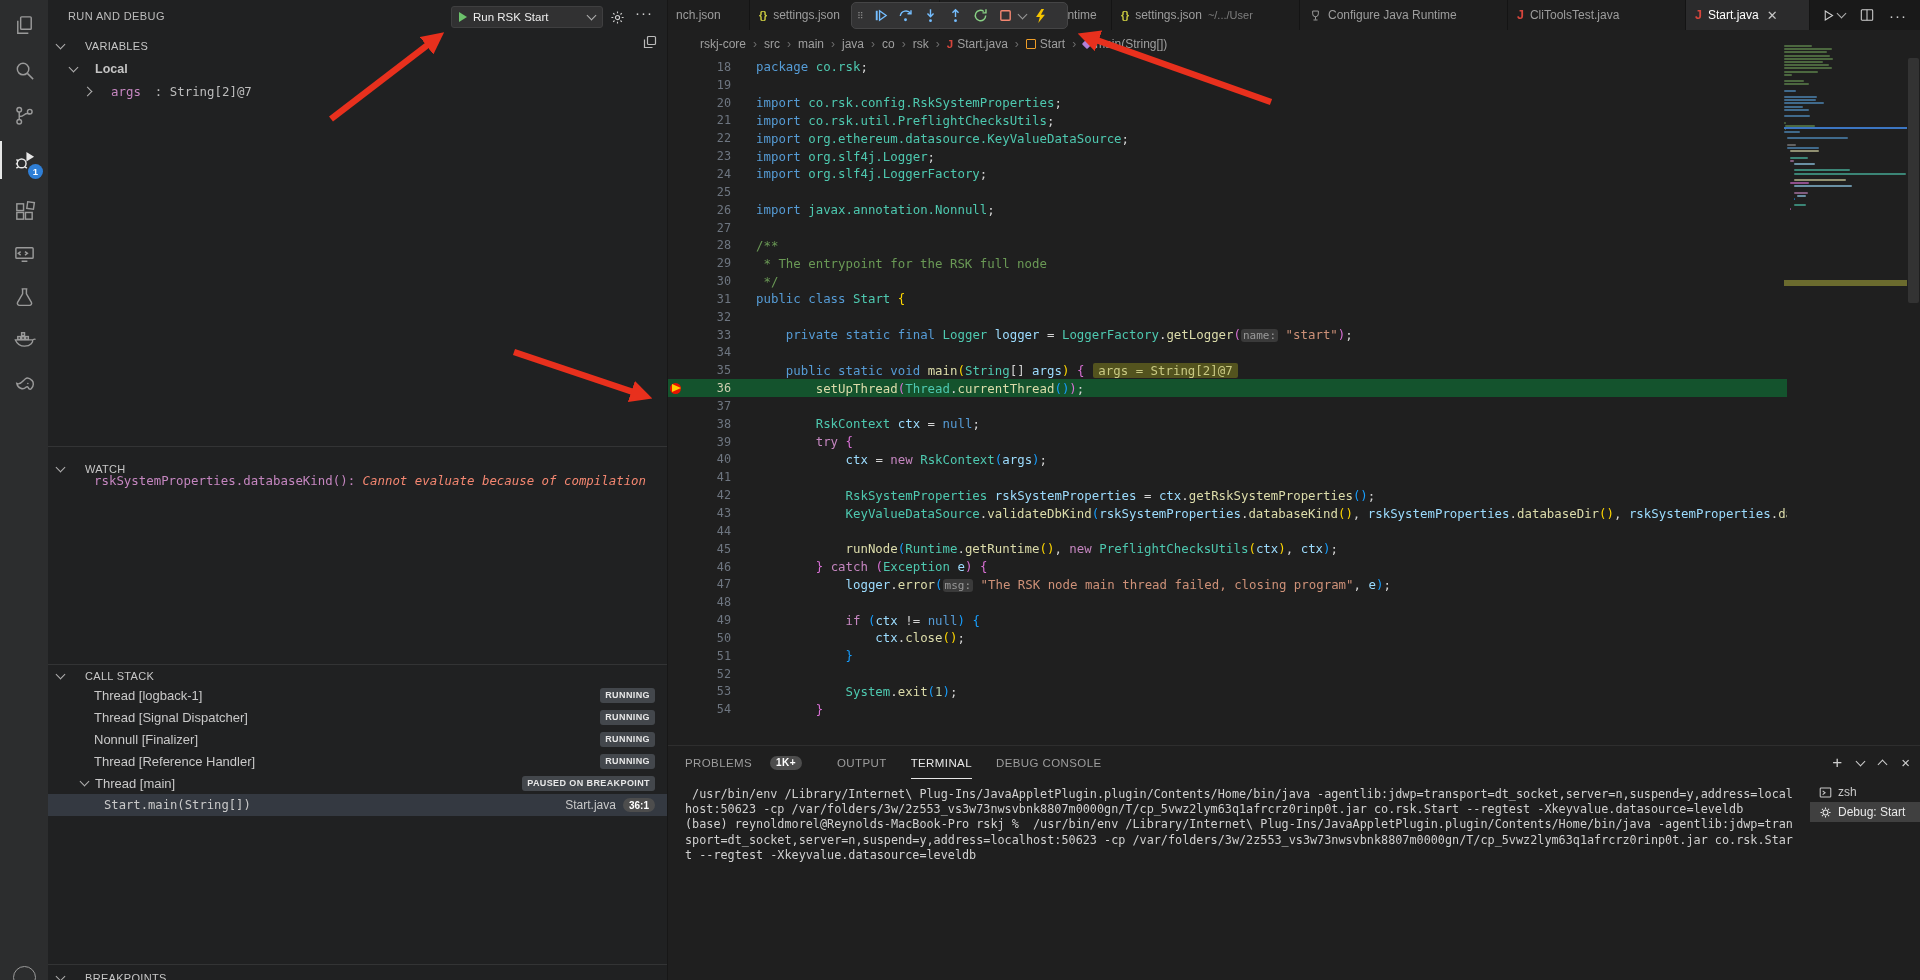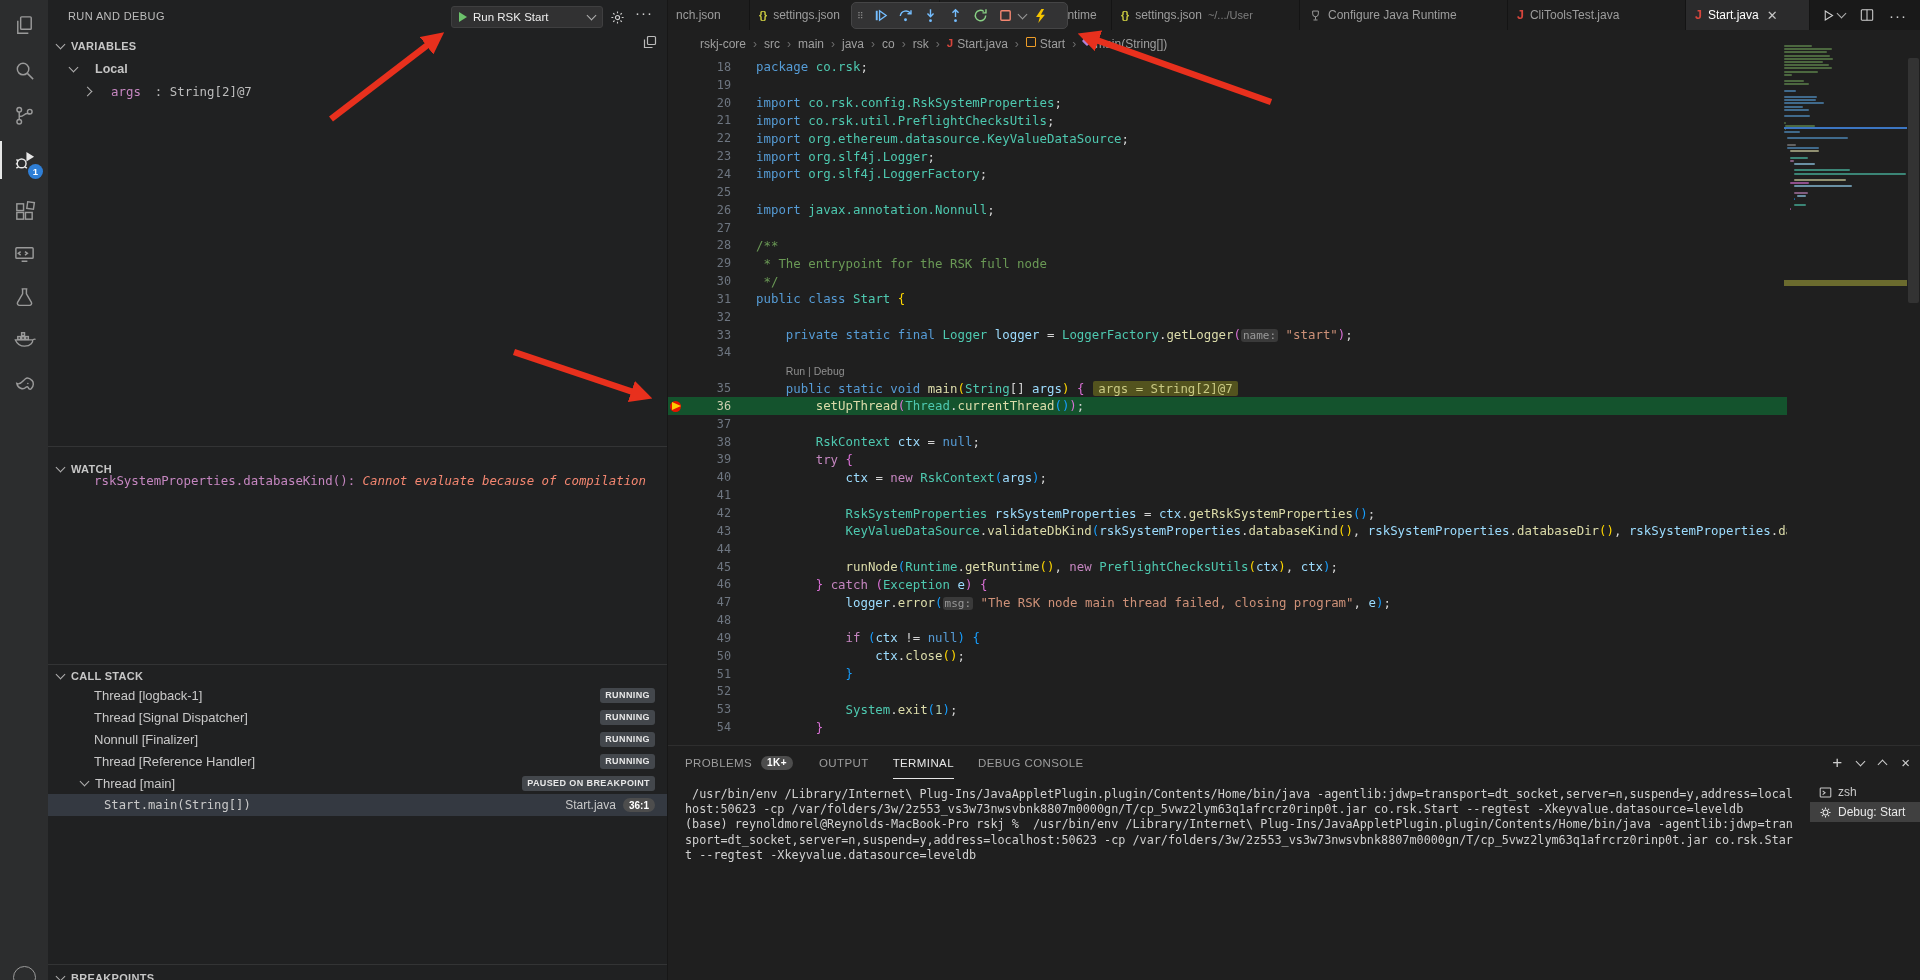--- a/index.html
+++ b/index.html
@@ -21,22 +21,22 @@
   .run-dd{position:absolute;left:403px;top:6px;width:152px;height:22px;background:#313132;border:1px solid #3f3f40;border-radius:3px;
           display:flex;align-items:center;gap:6px;padding:0 7px;box-sizing:border-box;cursor:pointer}
   .run-dd .lbl{font-size:11.5px;color:#eee;flex:1;white-space:nowrap}
   .play-tri{width:0;height:0;border-left:8px solid #6cc26c;border-top:5px solid transparent;border-bottom:5px solid transparent}
   .chev{display:inline-block;width:6px;height:6px;border-right:1.4px solid #b0b0b0;border-bottom:1.4px solid #b0b0b0;transform:rotate(45deg);margin-top:-3px}
   .chev.r{transform:rotate(-45deg);margin:0 2px 0 0}
   .chev.u{transform:rotate(-135deg);margin-top:3px}
   .sb-gear{position:absolute;left:562px;top:10px;color:#cfcfcf;cursor:pointer}
   .sb-dots{position:absolute;left:587px;top:4px;color:#cfcfcf;font-size:15px;letter-spacing:1px;cursor:pointer}
   .sb-squares{position:absolute;left:594px;top:34px;color:#bbb;cursor:pointer}
-  .sec-h{position:absolute;left:0;width:100%;height:20px;display:flex;align-items:center;gap:7px;padding-left:9px;box-sizing:border-box;
-         font-size:11px;font-weight:700;color:#c7c7c7;letter-spacing:.3px;cursor:pointer}
+  .sec-h{position:absolute;left:0;width:100%;height:20px;display:flex;align-items:center;gap:21px;padding-left:9px;box-sizing:border-box;
+         font-size:11px;font-weight:400;color:#c7c7c7;letter-spacing:.3px;cursor:pointer}
   .divider{position:absolute;left:0;width:100%;height:1px;background:#333435}
   .mono{font-family:"DejaVu Sans Mono",monospace}
   .row-item{position:absolute;display:flex;align-items:center;gap:18px;height:20px;font-size:12.4px;color:#c3c3c3;cursor:pointer}
   .vio{color:#c586c0}
   .err{color:#f48771;font-style:italic}
   .cs-row{position:absolute;left:0;width:619px;height:22px;display:flex;align-items:center;padding:0 12px 0 46px;box-sizing:border-box;
           font-size:13px;color:#c9c9c9;cursor:pointer}
   .cs-row .nm{flex:1;white-space:nowrap;overflow:hidden}
   .badge{background:#43474c;color:#e8e8e8;font-size:9px;font-weight:700;letter-spacing:.4px;padding:2.5px 5px;border-radius:3px;white-space:nowrap}
   .cs-row.frame{padding-left:56px;background:#343941;font-size:12.4px}
@@ -51,21 +51,21 @@
   .ic-json{color:#cbcb41;font-weight:700;font-size:10.5px}
   .ic-java{color:#d6453c;font-weight:700;font-size:12.5px}
   .tab .close{color:#c5c5c5;font-size:13px;margin-left:2px}
   .tab-actions{position:absolute;left:1155px;top:0;height:30px;display:flex;align-items:center;gap:15px;color:#cfcfcf}
   .dbgbar{position:absolute;left:184px;top:2px;width:217px;height:27px;background:#333334;border:1px solid #454546;border-radius:5px;
           display:flex;align-items:center;gap:3px;padding:0 5px;box-sizing:border-box;z-index:6}
   .dbtn{width:22px;height:22px;display:flex;align-items:center;justify-content:center;cursor:pointer;border-radius:3px}
   .crumbs{position:absolute;top:30px;left:0;right:140px;height:28px;display:flex;align-items:center;font-size:12px;color:#9f9f9f;
           padding-left:33px;gap:7px;white-space:nowrap}
   .crumbs .sep{color:#6c6c6c}
-  .crumb{display:flex;gap:4px;cursor:pointer}
+  .crumb{display:flex;align-items:center;gap:4px;cursor:pointer}
   .ic-class{width:8px;height:8px;border:1.6px solid #ee9d28;border-radius:1px}
   .ic-method{width:8px;height:8px;background:#b180d7;transform:rotate(45deg) scale(.9);border-radius:1px}
   .code{position:absolute;top:58px;left:0;width:1120px;height:687px;overflow:hidden;font-family:"DejaVu Sans Mono",monospace;font-size:12.4px}
   .crow{height:17.85px;display:flex;align-items:center;white-space:pre;cursor:text}
   .crow .bp{width:20px;flex:0 0 20px;position:relative;height:100%}
   .crow .ln{width:44px;flex:0 0 44px;text-align:right;color:#6e7681;font-size:11.8px;cursor:pointer}
   .crow .ct{padding-left:25px}
   .crow.cur{background:#14532d}
   .crow.cur .ln{color:#cdcdb0}
   .tok.k{color:#569cd6}.tok.c{color:#c586c0}.tok.t{color:#4ec9b0}.tok.f{color:#dcdcaa}.tok.v{color:#9cdcfe}
@@ -404,21 +404,20 @@
       <div class="crow"><div class="bp"></div><div class="ln">25</div><div class="ct"></div></div>
       <div class="crow"><div class="bp"></div><div class="ln">26</div><div class="ct"><span class="tok k">import</span><span class="tok p"> </span><span class="tok t">javax.annotation.Nonnull</span><span class="tok p">;</span></div></div>
       <div class="crow"><div class="bp"></div><div class="ln">27</div><div class="ct"></div></div>
       <div class="crow"><div class="bp"></div><div class="ln">28</div><div class="ct"><span class="tok m">/**</span></div></div>
       <div class="crow"><div class="bp"></div><div class="ln">29</div><div class="ct"><span class="tok m"> * The entrypoint for the RSK full node</span></div></div>
       <div class="crow"><div class="bp"></div><div class="ln">30</div><div class="ct"><span class="tok m"> */</span></div></div>
       <div class="crow"><div class="bp"></div><div class="ln">31</div><div class="ct"><span class="tok k">public</span><span class="tok p"> </span><span class="tok k">class</span><span class="tok p"> </span><span class="tok t">Start</span><span class="tok p"> </span><span class="tok b1">{</span></div></div>
       <div class="crow"><div class="bp"></div><div class="ln">32</div><div class="ct"></div></div>
       <div class="crow"><div class="bp"></div><div class="ln">33</div><div class="ct"><span class="tok p">    </span><span class="tok k">private</span><span class="tok p"> </span><span class="tok k">static</span><span class="tok p"> </span><span class="tok k">final</span><span class="tok p"> </span><span class="tok t">Logger</span><span class="tok p"> </span><span class="tok v">logger</span><span class="tok p"> = </span><span class="tok t">LoggerFactory</span><span class="tok p">.</span><span class="tok f">getLogger</span><span class="tok b2">(</span><span class="tok h">name:</span><span class="tok p"> </span><span class="tok s">"start"</span><span class="tok b2">)</span><span class="tok p">;</span></div></div>
       <div class="crow"><div class="bp"></div><div class="ln">34</div><div class="ct"></div></div>
-      <div class="crow"><div class="bp"></div><div class="ln"></div><div class="ct"><span class="tok p">    </span><span class="tok cl">Run | Debug</span></div></div>
       <div class="crow"><div class="bp"></div><div class="ln">35</div><div class="ct"><span class="tok p">    </span><span class="tok k">public</span><span class="tok p"> </span><span class="tok k">static</span><span class="tok p"> </span><span class="tok k">void</span><span class="tok p"> </span><span class="tok f">main</span><span class="tok b1">(</span><span class="tok t">String</span><span class="tok p">[] </span><span class="tok v">args</span><span class="tok b1">)</span><span class="tok p"> </span><span class="tok b2">{</span><span class="ivchip">args = String[2]@7</span></div></div>
       <div class="crow cur"><div class="bp"><div class="bpmark"></div></div><div class="ln">36</div><div class="ct"><span class="tok p">        </span><span class="tok f">setUpThread</span><span class="tok b2">(</span><span class="tok t">Thread</span><span class="tok p">.</span><span class="tok f">currentThread</span><span class="tok b3">()</span><span class="tok b2">)</span><span class="tok p">;</span></div></div>
       <div class="crow"><div class="bp"></div><div class="ln">37</div><div class="ct"></div></div>
       <div class="crow"><div class="bp"></div><div class="ln">38</div><div class="ct"><span class="tok p">        </span><span class="tok t">RskContext</span><span class="tok p"> </span><span class="tok v">ctx</span><span class="tok p"> = </span><span class="tok k">null</span><span class="tok p">;</span></div></div>
       <div class="crow"><div class="bp"></div><div class="ln">39</div><div class="ct"><span class="tok p">        </span><span class="tok c">try</span><span class="tok p"> </span><span class="tok b2">{</span></div></div>
       <div class="crow"><div class="bp"></div><div class="ln">40</div><div class="ct"><span class="tok p">            </span><span class="tok v">ctx</span><span class="tok p"> = </span><span class="tok c">new</span><span class="tok p"> </span><span class="tok t">RskContext</span><span class="tok b3">(</span><span class="tok v">args</span><span class="tok b3">)</span><span class="tok p">;</span></div></div>
       <div class="crow"><div class="bp"></div><div class="ln">41</div><div class="ct"></div></div>
       <div class="crow"><div class="bp"></div><div class="ln">42</div><div class="ct"><span class="tok p">            </span><span class="tok t">RskSystemProperties</span><span class="tok p"> </span><span class="tok v">rskSystemProperties</span><span class="tok p"> = </span><span class="tok v">ctx</span><span class="tok p">.</span><span class="tok f">getRskSystemProperties</span><span class="tok b3">()</span><span class="tok p">;</span></div></div>
       <div class="crow"><div class="bp"></div><div class="ln">43</div><div class="ct"><span class="tok p">            </span><span class="tok t">KeyValueDataSource</span><span class="tok p">.</span><span class="tok f">validateDbKind</span><span class="tok b3">(</span><span class="tok v">rskSystemProperties</span><span class="tok p">.</span><span class="tok f">databaseKind</span><span class="tok b1">()</span><span class="tok p">, </span><span class="tok v">rskSystemProperties</span><span class="tok p">.</span><span class="tok f">databaseDir</span><span class="tok b1">()</span><span class="tok p">, </span><span class="tok v">rskSystemProperties</span><span class="tok p">.</span><span class="tok f">databaseReset</span></div></div>
       <div class="crow"><div class="bp"></div><div class="ln">44</div><div class="ct"></div></div>
@@ -490,21 +489,21 @@
     </div>
   <div class="mm-blue"></div>
   <div class="mm-olive"></div>
   <div class="vscroll"></div>
 </main>
 
 <section class="panel">
   <div class="ptabs" id="ptabs">
       <div class="ptab">
         <span>PROBLEMS</span>
-        <span class="pill" style="margin: 2px;">1K+</span>
+        <span class="pill" style="margin: 11px;">1K+</span>
       </div>
       <div class="ptab">
         <span>OUTPUT</span>
       </div>
       <div class="ptab active">
         <span>TERMINAL</span>
       </div>
       <div class="ptab">
         <span>DEBUG CONSOLE</span>
       </div>

